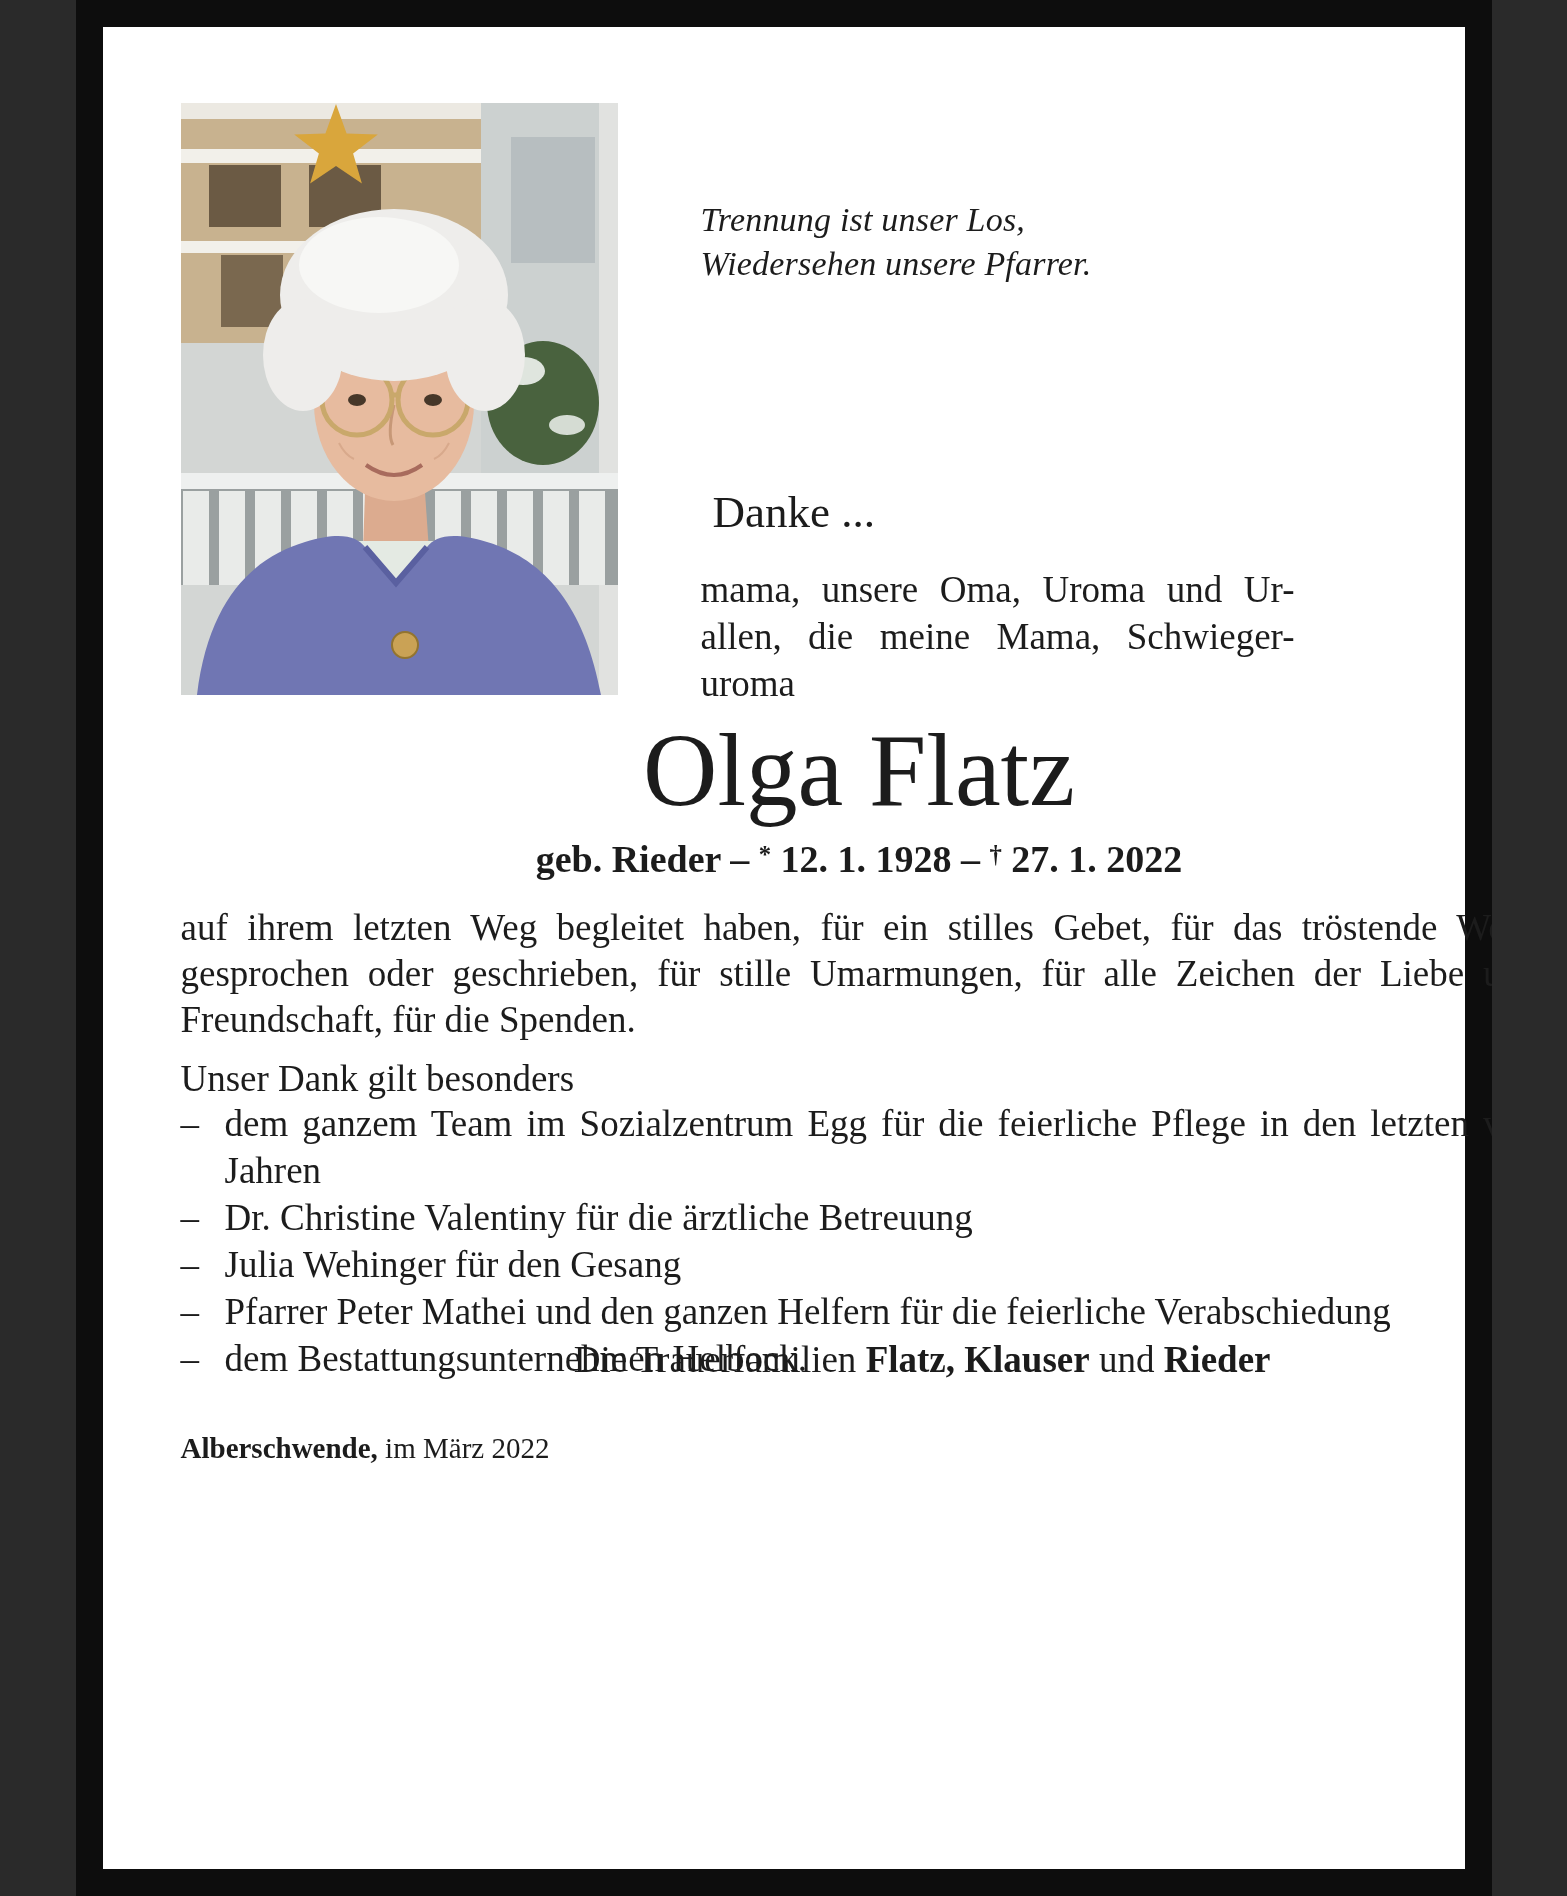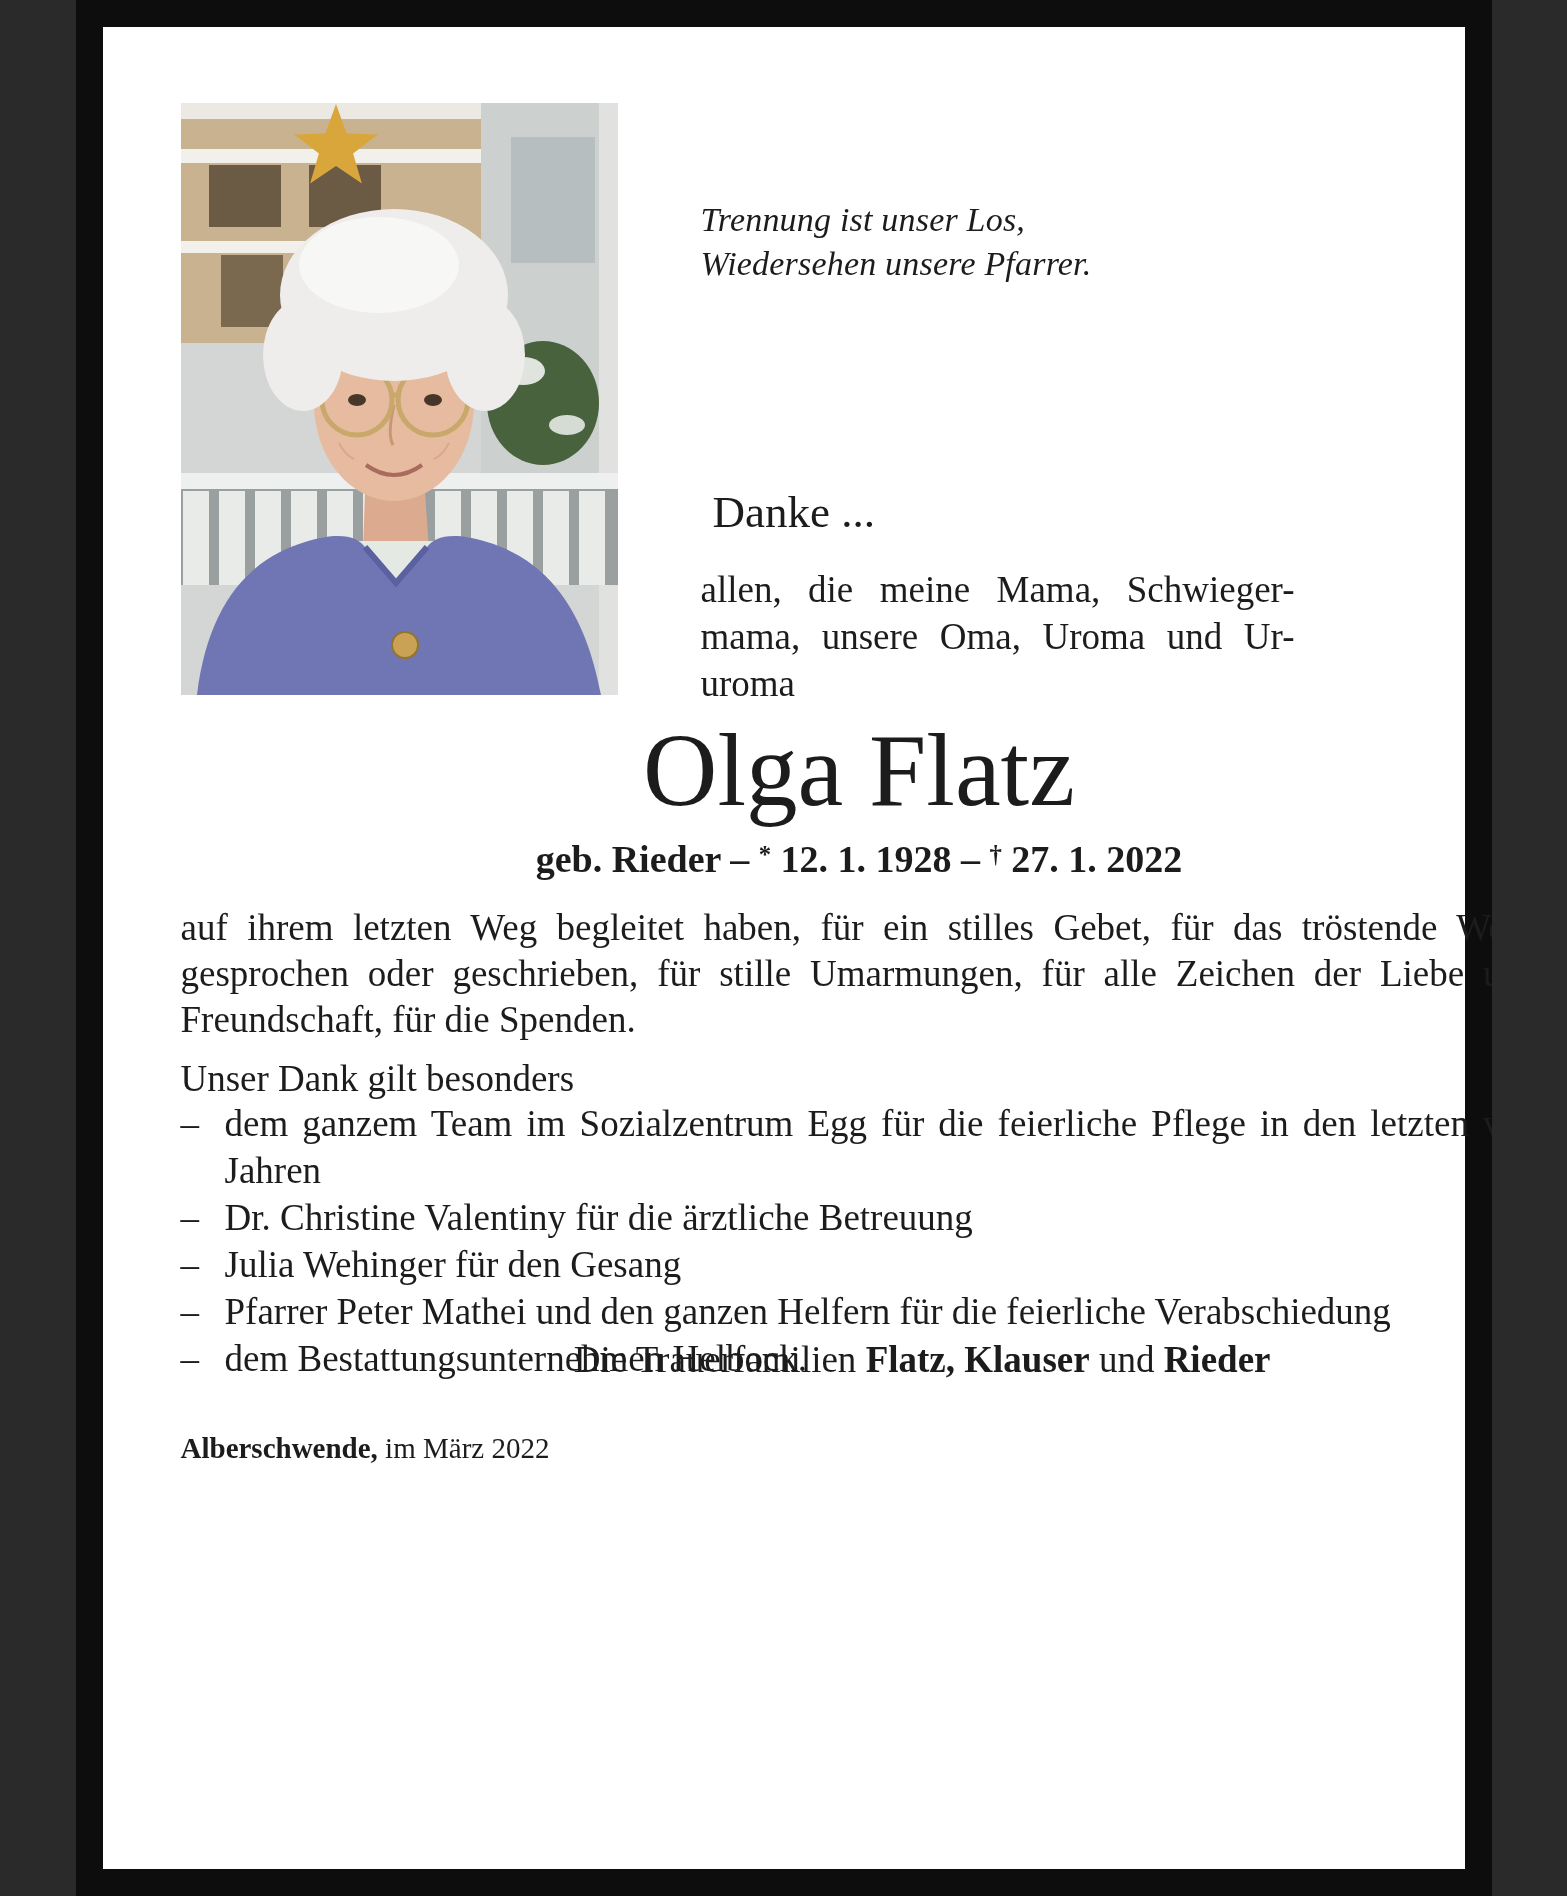--- a/index.html
+++ b/index.html
@@ -195,22 +195,22 @@
   </div>
 
   <div class="abs epigraph">
     <div>Trennung ist unser Los,</div>
     <div>Wiedersehen unsere Pfarrer.</div>
   </div>
 
   <div class="abs danke">Danke ...</div>
 
   <div class="abs intro">
+    <div class="justify-line">mama, unsere Oma, Uroma und Ur-</div>
     <div class="justify-line">allen, die meine Mama, Schwieger-</div>
-    <div class="justify-line">mama, unsere Oma, Uroma und Ur-</div>
     <div>uroma</div>
   </div>
 
   <h1 class="abs name">Olga Flatz</h1>
 
   <div class="abs dates">
     <span>geb. Rieder – </span><sup>*</sup><span> 12. 1. 1928 – </span><sup>†</sup><span> 27. 1. 2022</span>
   </div>
 
   <p class="abs body-para">auf ihrem letzten Weg begleitet haben, für ein stilles Gebet, für das tröstende Wort, gesprochen oder geschrieben, für stille Umarmungen, für alle Zeichen der Liebe und Freundschaft, für die Spenden.</p>

